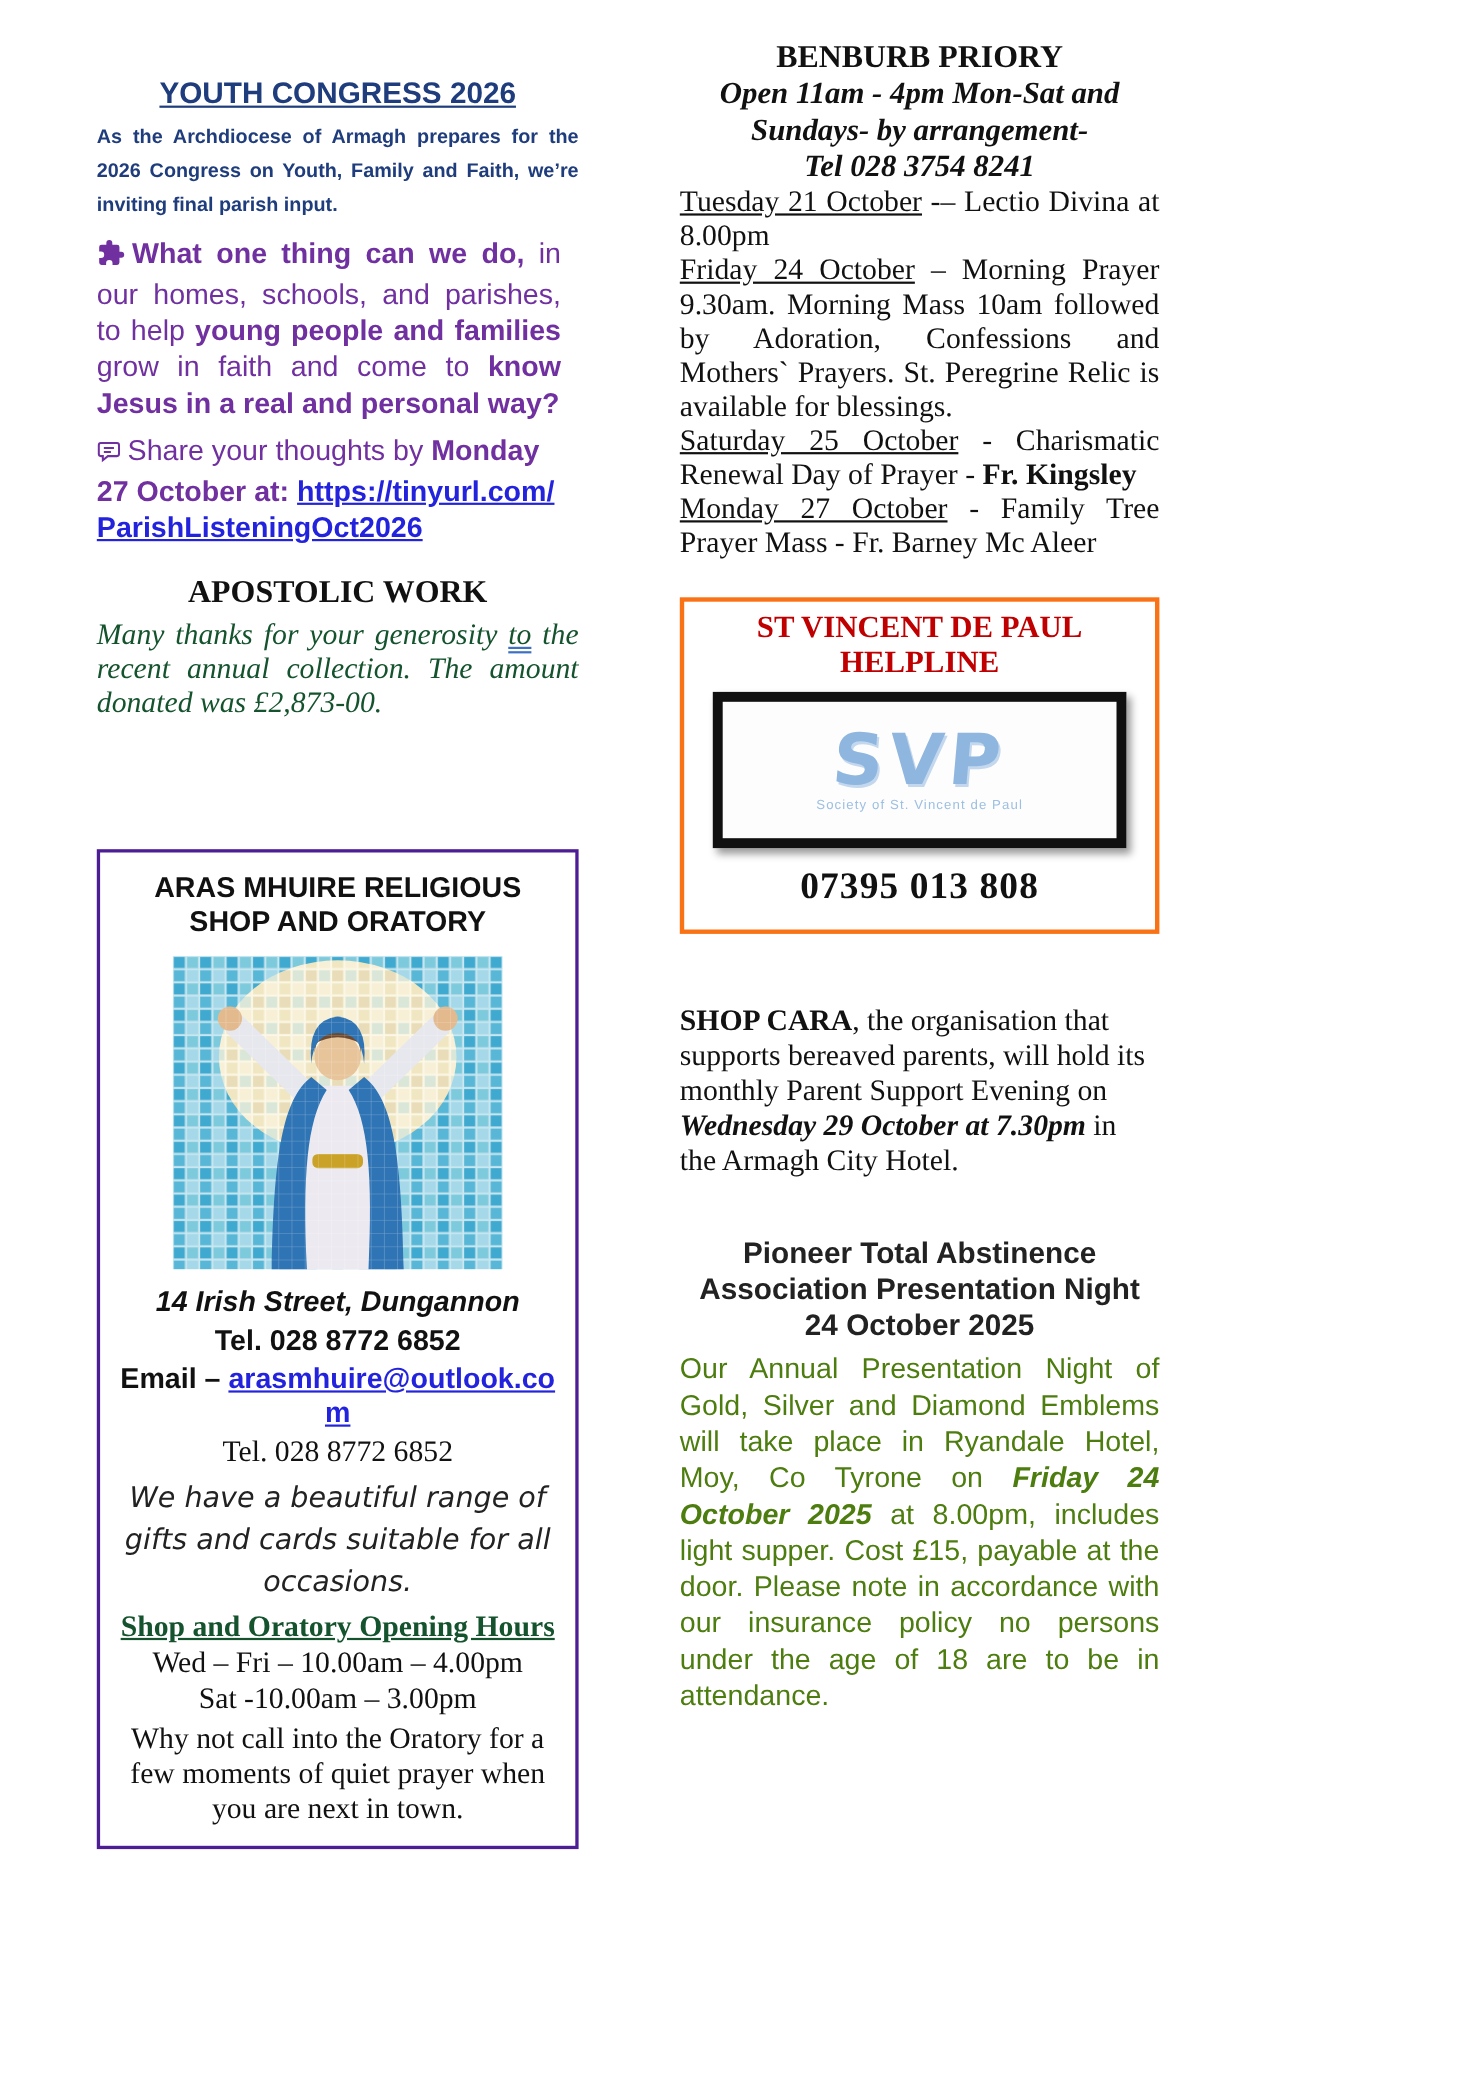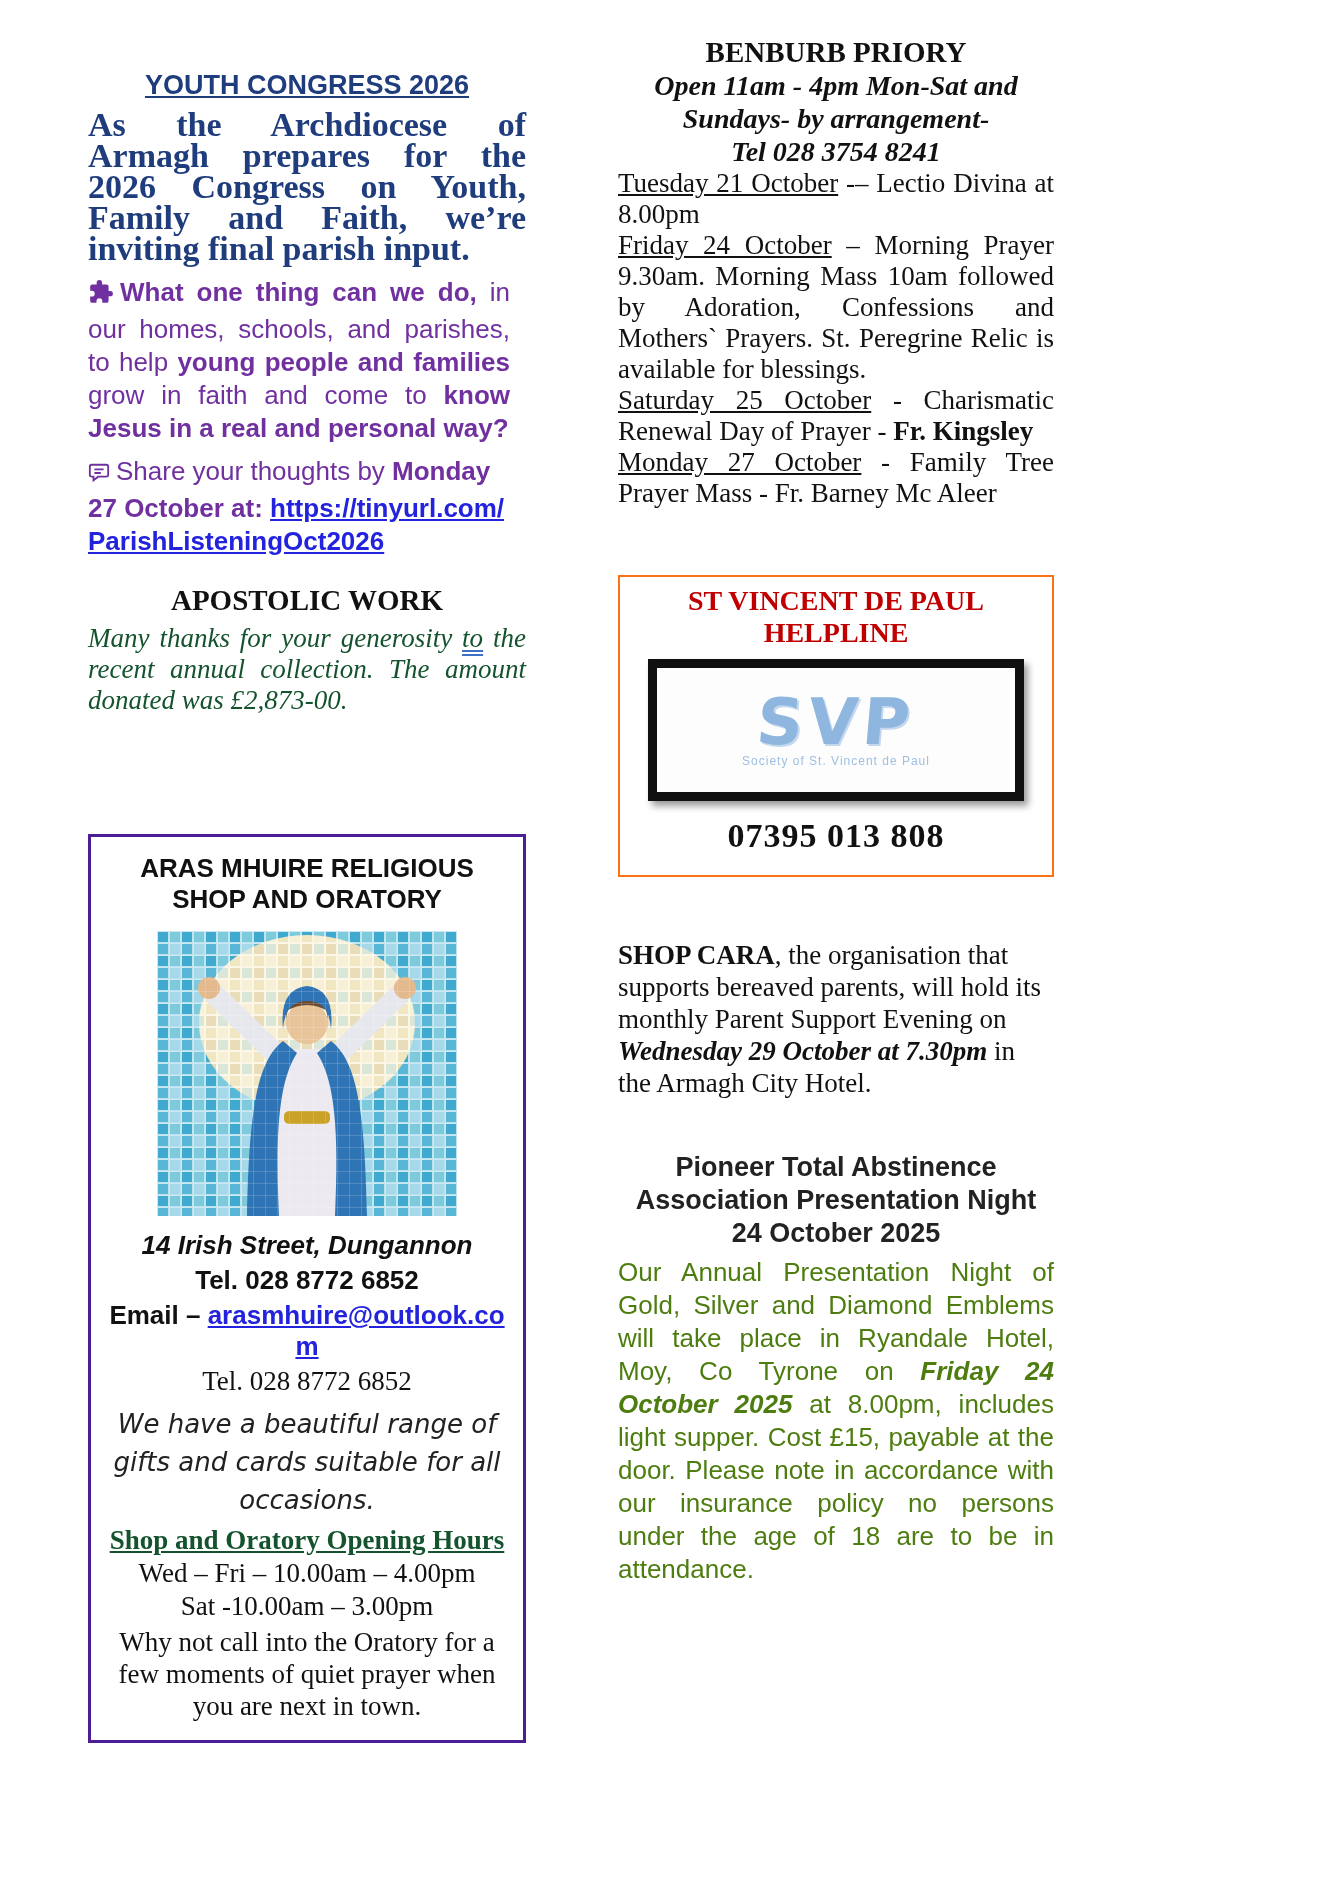--- a/index.html
+++ b/index.html
@@ -4,21 +4,21 @@
 <style>
   html,body{margin:0;padding:0;background:#ffffff;}
   body{width:1328px;height:1900px;position:relative;font-family:"Liberation Serif",serif;color:#1a1a1a;}
   .col{position:absolute;}
   .col-left{left:88px;top:70px;width:438px;}
   .col-right{left:618px;top:36px;width:436px;}
 
   
   .youth-title{margin:0;font-family:"Liberation Sans",sans-serif;font-weight:bold;font-size:27px;
     color:#1f3d7c;text-align:center;text-decoration:underline;}
-  .navy-para{margin:8px 0 0 0;font-family:Liberation Serif, serif;font-weight:bold;font-size:34px;
+  .navy-para{margin:8px 0 0 0;font-family:Liberation Sans, sans-serif;font-weight:bold;font-size:18px;
     line-height:31px;color:#1f3d7c;text-align:justify;}
   .purple-para{margin:12px 16px 0 0;font-family:"Liberation Sans",sans-serif;font-size:26px;line-height:33px;
     color:#7030a0;text-align:justify;}
   .share-para{text-align:left;margin-top:10px;}
   .b{font-weight:bold;}
   .bi{font-weight:bold;font-style:italic;}
   .link{color:#2323dd;font-weight:bold;text-decoration:underline;word-break:break-all;cursor:pointer;}
   .icon-inline{display:inline-block;vertical-align:-4px;margin-right:6px;}
   .apostolic-title{margin:26px 0 0 0;font-size:29px;font-weight:bold;text-align:center;color:#111;}
   .apostolic-body{margin:6px 0 0 0;font-size:27px;line-height:31px;text-align:justify;color:#14532d;font-style:italic;}
@@ -42,21 +42,21 @@
   .hours{margin:2px 0 0 0;font-size:27px;text-align:center;color:#111;}
   .shop-note{margin:4px 0 0 0;font-size:27px;line-height:32px;text-align:center;color:#111;}
 
   
   .priory-title{margin:0;font-size:29px;font-weight:bold;text-align:center;color:#111;}
   .priory-sub{margin:0;font-size:28px;font-weight:bold;font-style:italic;text-align:center;
     line-height:33px;color:#111;}
   .sched{margin:0;font-size:27px;line-height:31px;text-align:justify;color:#111;}
   .du{text-decoration:underline;}
 
-  .svp-box{margin-top:66px;border:2px solid #f97316;padding:8px 16px 20px 16px;}
+  .svp-box{margin-top:34px;border:4px solid #f97316;padding:8px 16px 20px 16px;}
   .svp-title{margin:0;font-size:28px;font-weight:bold;text-align:center;color:#c00000;}
   .logo-frame{margin:10px auto 0 auto;width:358px;height:124px;border:9px solid #101010;
     background:#fdfdfd;box-shadow:4px 5px 7px #9a9a9a;display:flex;flex-direction:column;
     align-items:center;justify-content:center;}
   .svp-letters{font-family:"DejaVu Sans",sans-serif;font-weight:bold;font-size:64px;line-height:60px;
     color:#8fb6de;letter-spacing:5px;transform:skewX(-5deg);text-shadow:2px 2px 0 #c3d8ee;}
   .svp-sub{font-family:"Liberation Sans",sans-serif;font-size:12px;color:#9dbfe2;letter-spacing:1px;
     margin-top:2px;}
   .svp-phone{margin:16px 0 0 0;font-size:34px;font-weight:bold;text-align:center;color:#111;
     letter-spacing:1px;}

